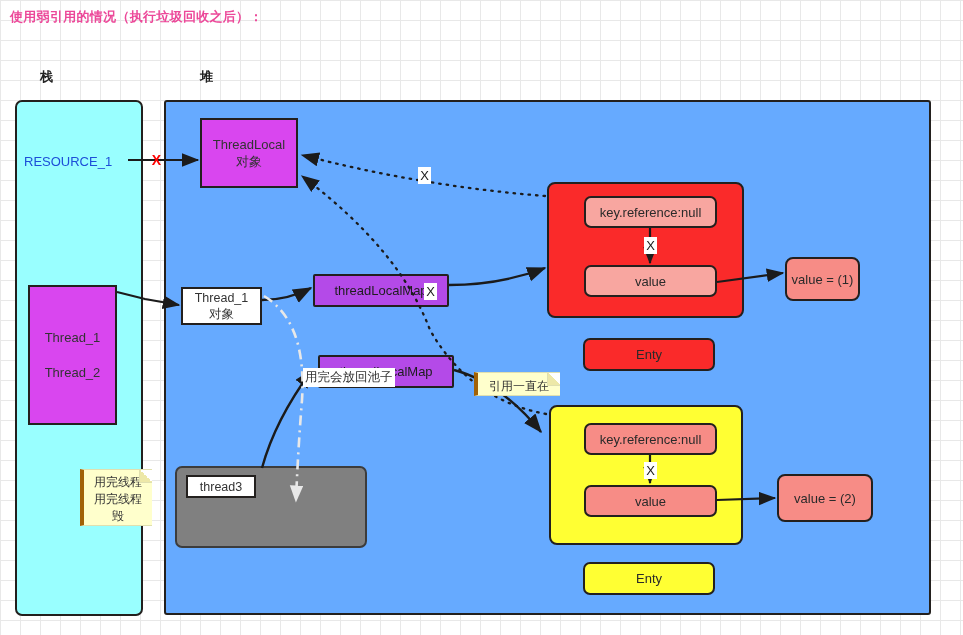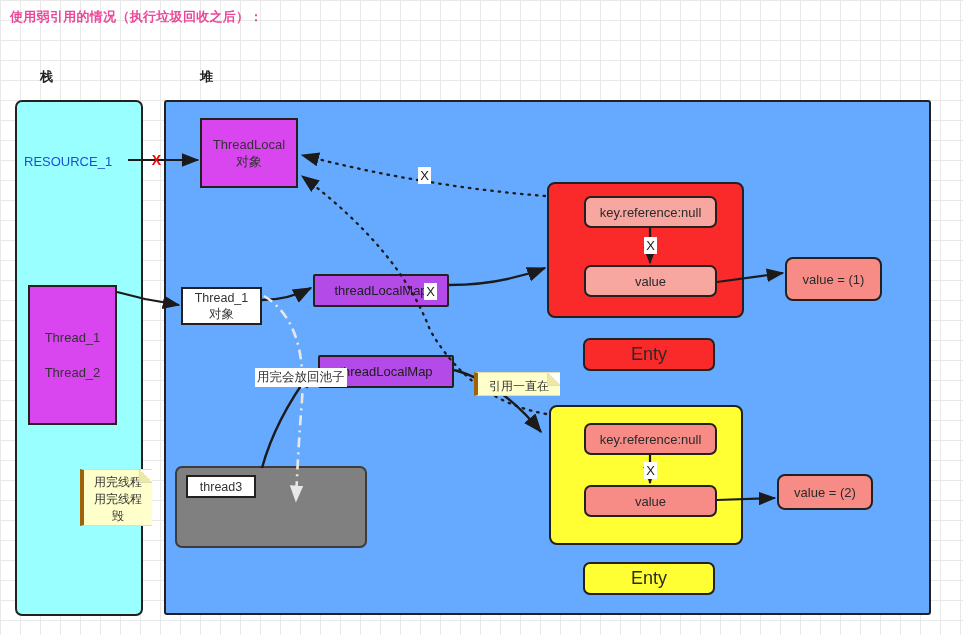--- a/index.html
+++ b/index.html
@@ -86,49 +86,50 @@
     background:#f78c86;border:2.5px solid #23201e;border-radius:7px;
     font-size:13px;color:#2a2a2a;
   }
   .k1{left:584px;top:196px;width:133px;height:32px;}
   .v1{left:584px;top:265px;width:133px;height:32px;}
   .k2{left:584px;top:423px;width:133px;height:32px;}
   .v2{left:584px;top:485px;width:133px;height:32px;}
 
   .enty{
     border:2.5px solid #23201e;border-radius:7px;
-    font-size:18px;color:#2a2a2a;
+    font-size:13px;color:#2a2a2a;
   }
   .enty-red{left:583px;top:338px;width:132px;height:33px;background:#fa2a2a;}
   .enty-yellow{left:583px;top:562px;width:132px;height:33px;background:#ffff33;}
 
   .valbox{
     background:#f78c86;border:2.5px solid #23201e;border-radius:8px;
     font-size:13px;color:#2a2a2a;
   }
-  .val1{left:785px;top:257px;width:97px;height:44px;border-radius:8px;}
-  .val2{left:777px;top:474px;width:96px;height:36px;}
+  .val1{left:785px;top:257px;width:75px;height:44px;border-radius:8px;}
+  .val2{left:777px;top:474px;width:96px;height:48px;}
 
   .sticky{
     background:#ffffcc;color:#333;font-size:12px;line-height:17px;
     padding-top:4px;
     border-left:4px solid #a16207;border-top:1px solid #e0e0b0;
     border-bottom:1px solid #e0e0b0;
   }
   .sticky-fold{
     position:absolute;right:0;top:0;width:12px;height:12px;
     background:linear-gradient(225deg,#ffffff 0 50%,#ede8a8 50% 100%);
     border-left:1px solid #e0e0b0;border-bottom:1px solid #e0e0b0;
   }
   .note-thread{left:80px;top:425px;width:72px;height:57px;}
   .note-ref{left:474px;top:372px;width:86px;height:24px;line-height:22px;}
 
   .plainlbl{
     background:#ffffff;color:#333;font-size:12.5px;white-space:nowrap;
     padding:1px 2px;
+    margin-left:48px;
   }
   .lbl-pool{left:255px;top:368px;}
   .xlab{
     background:#ffffff;color:#1b1b1b;font-size:13px;font-weight:normal;
     width:13px;height:17px;
   }
   .xred{color:#ff0000;font-size:14px;font-weight:bold;background:transparent;}
 
   svg.overlay{position:absolute;left:0;top:0;width:963px;height:635px;pointer-events:none;}
 </style>

